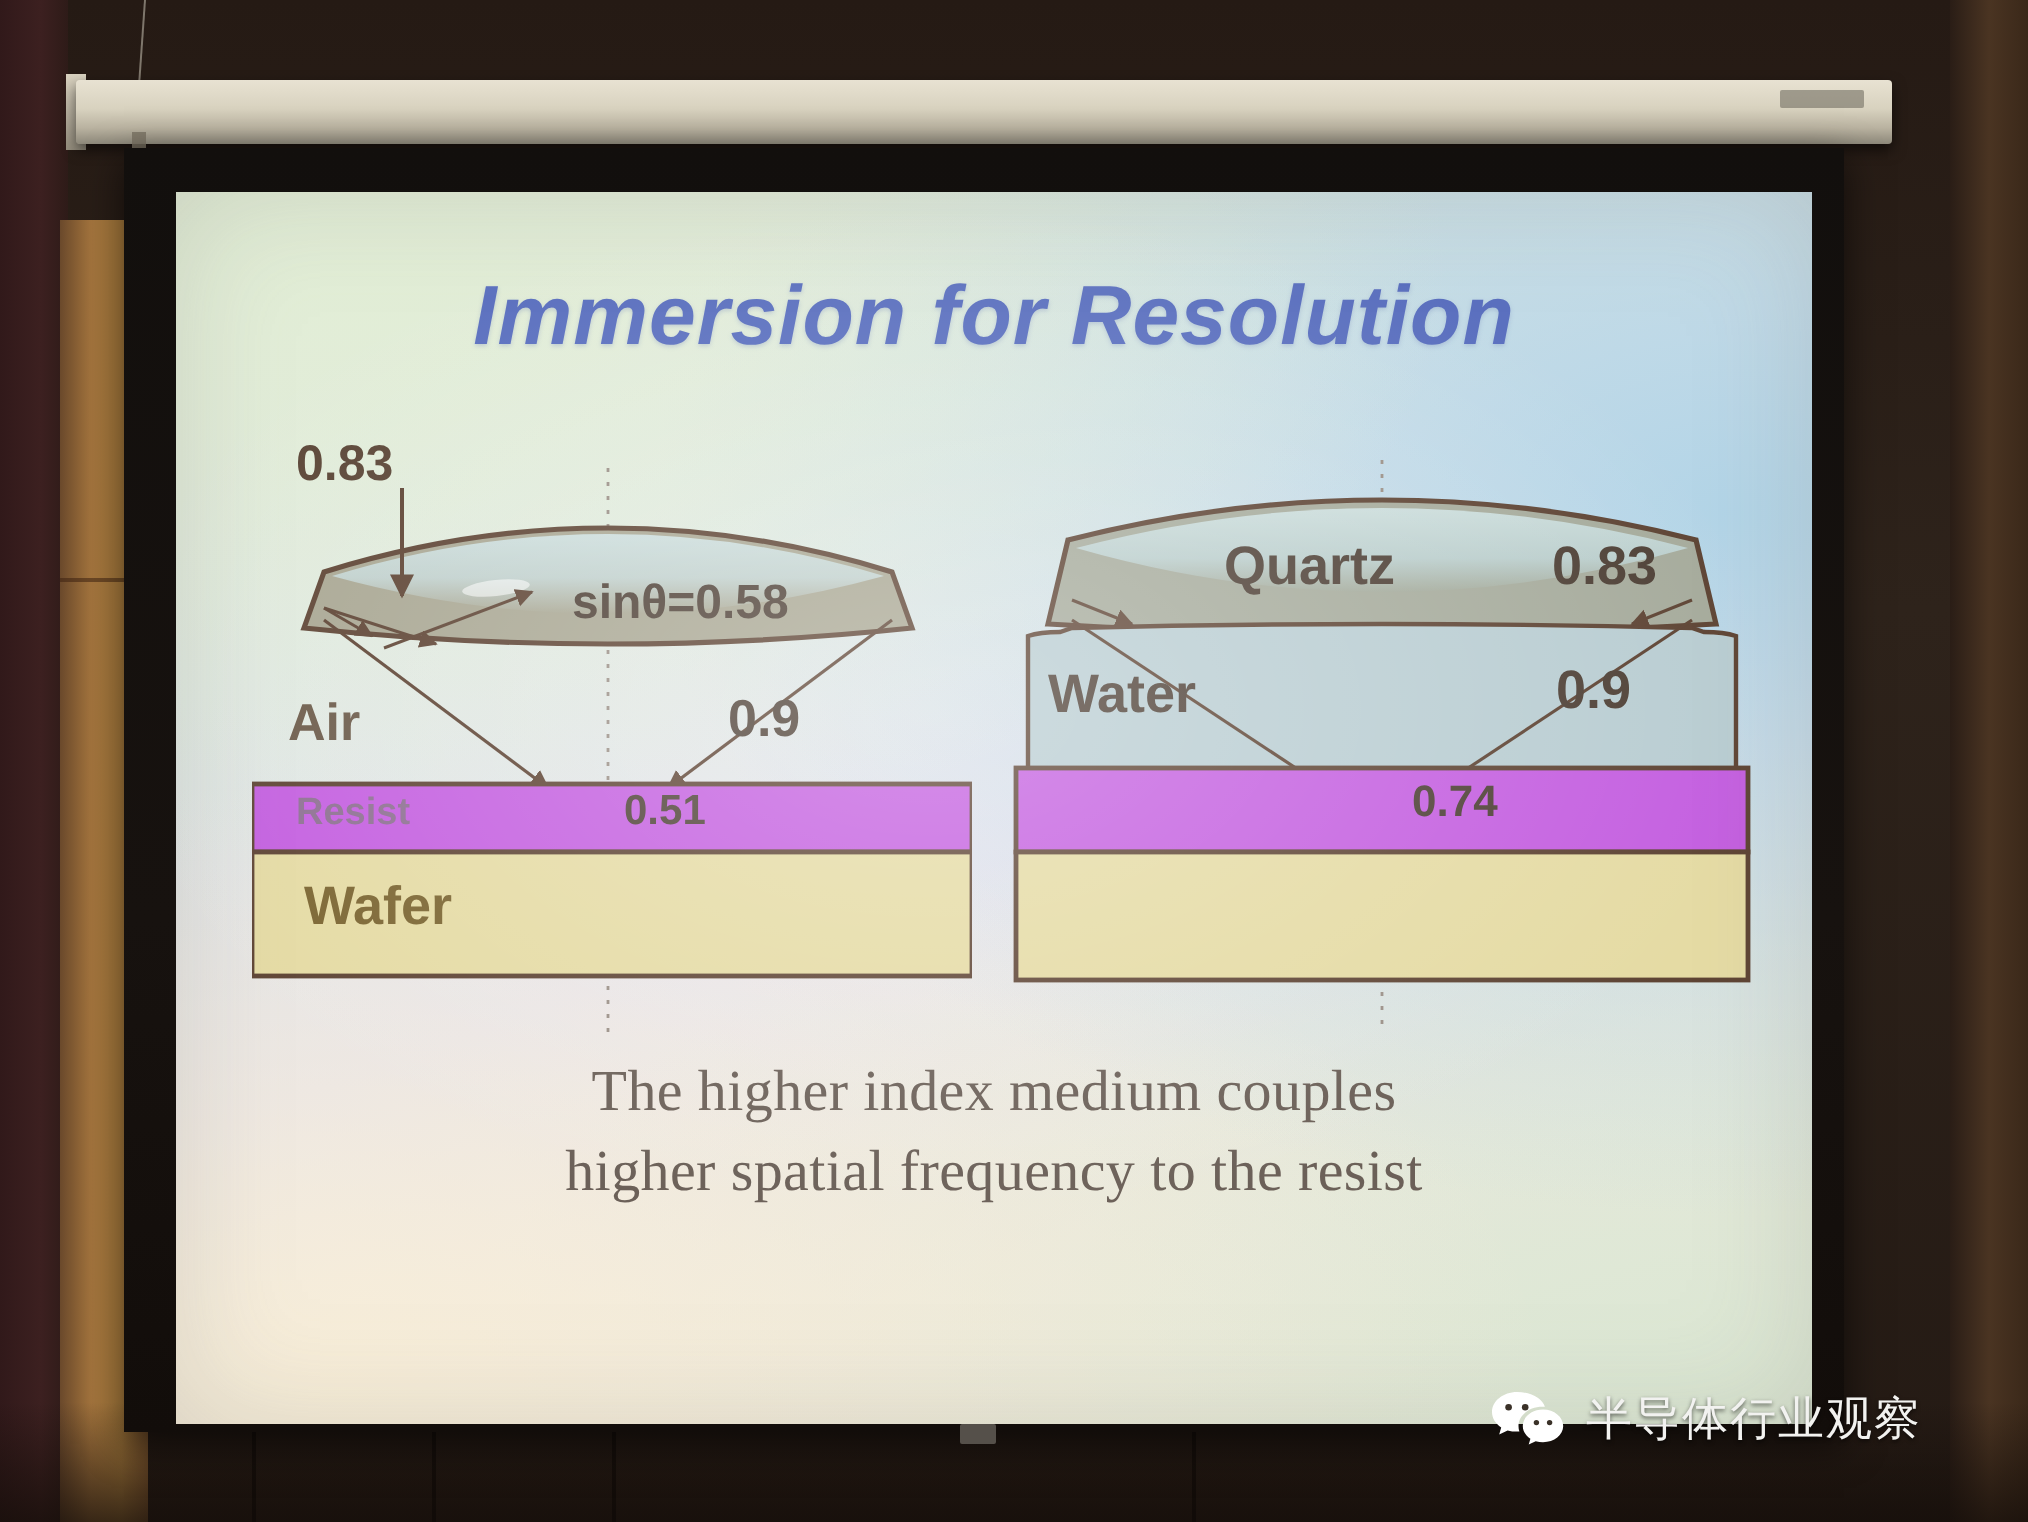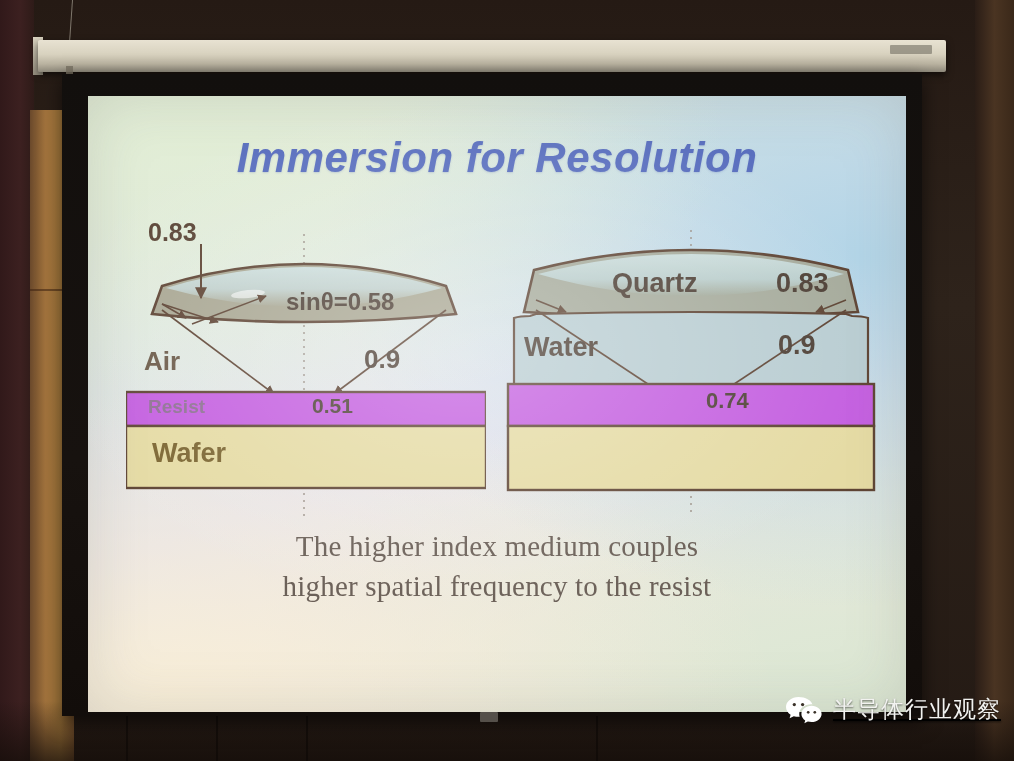--- a/index.html
+++ b/index.html
@@ -72,21 +72,21 @@
 
   .svgwrap{position:absolute;left:0;top:0;width:100%;height:100%;}
 
   
   .caption{position:absolute;left:0;top:430px;width:818px;text-align:center;
         font-family:"Liberation Serif",serif;font-size:29px;color:#6b6058;
         line-height:1.38;letter-spacing:.2px;}
   .caption div{white-space:nowrap;}
 
   
-  .watermark{position:absolute;left:784px;top:694px;display:flex;align-items:flex-end;gap:9px;text-decoration:underline;}
+  .watermark{position:absolute;left:744px;top:694px;display:flex;align-items:flex-start;gap:9px;}
   .wm-text{color:#f2f2f0;font-size:23px;letter-spacing:1px;
         font-family:"DejaVu Sans",sans-serif;
         text-shadow:0 1px 2px rgba(0,0,0,.6);}
   .wm-icon{width:40px;height:30px;}
 </style>
 </head>
 <body>
 
 <div id="room">
 

